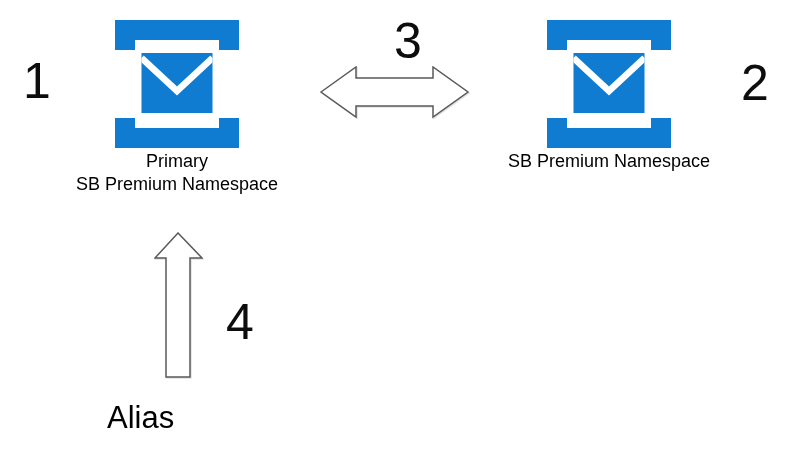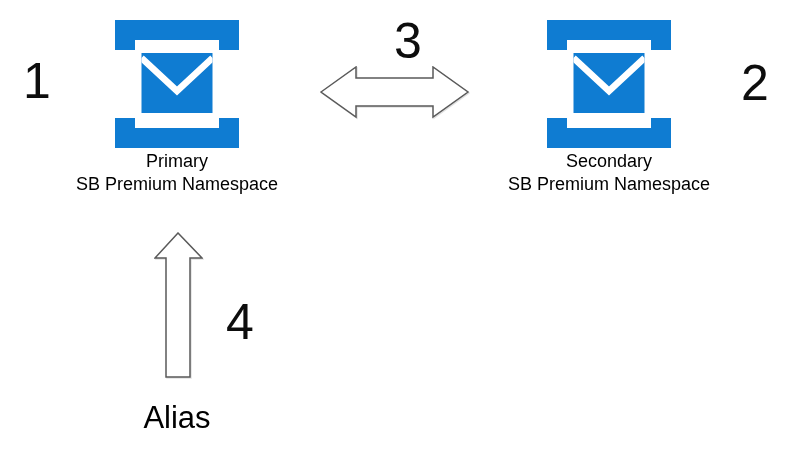--- a/index.html
+++ b/index.html
@@ -62,21 +62,21 @@
     line-height: 26px;
     color: #000000;
     white-space: nowrap;
   }
 
   .alias-label {
     position: absolute;
     left: 107px;
     top: 400px;
     width: 140px;
-    text-align: center;
+    text-align: left;
     font-size: 31px;
     line-height: 36px;
     color: #000000;
   }
 </style>
 </head>
 <body>
 
 <div id="canvas">
 
@@ -113,21 +113,20 @@
         <clipPath id="env-s">
             <rect x="26.5" y="33" width="71" height="60"></rect>
           </clipPath>
       </defs>
       <path class="sb-blue" d="M0,0 H124 V30 H104 V20 H20 V30 H0 Z"></path>
       <path class="sb-blue" d="M0,128 H124 V98 H104 V108 H20 V98 H0 Z"></path>
       <rect class="sb-blue" x="26.5" y="33" width="71" height="60"></rect>
       <polyline points="26.5,38 62,71 97.5,38" fill="none" stroke="#ffffff" stroke-width="6.5" clip-path="url(#env-s)"></polyline>
     </svg>
     <div class="node-label">
-      <div>Secondary</div>
       <div>SB Premium Namespace</div>
     </div>
   </div>
 
   <div class="step-number" style="left:731px; top:58px;">2</div>
 
   <svg class="abs arrow-svg" style="left:154px; top:232px;" width="49" height="147" viewBox="0 0 49 147">
     <polygon class="arrow-shape" points="24,1 48,26 36,26 36,145 12,145 12,26 1,26"></polygon>
   </svg>
 

